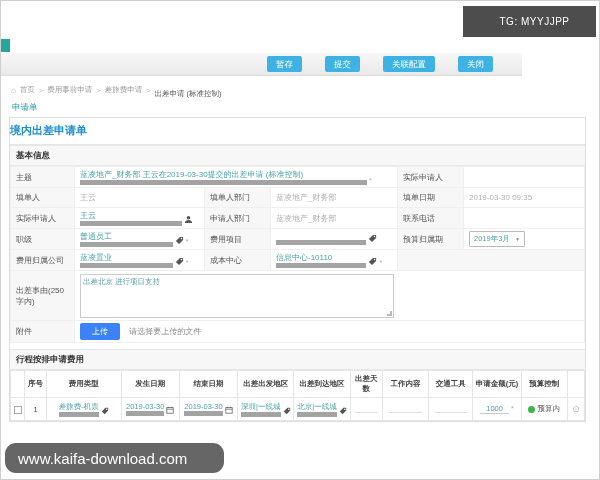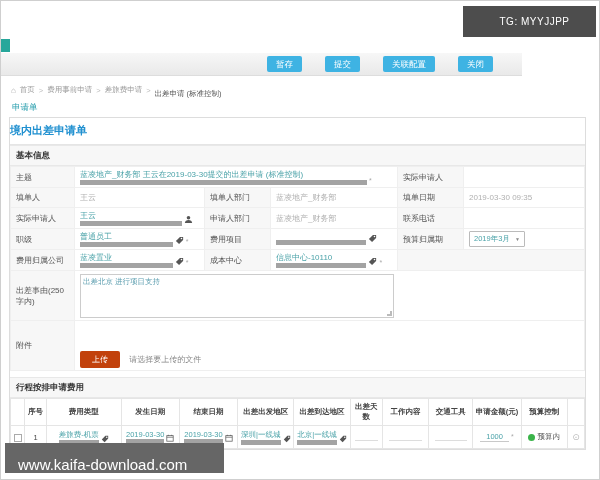--- a/index.html
+++ b/index.html
@@ -7,21 +7,21 @@
   body { font-family:"Liberation Sans","DejaVu Sans",sans-serif; }
   .page { position:relative; width:600px; height:480px; background:#fff;
           border:1px solid #cfcfcf; overflow:hidden; }
 
   
   .tg-box { position:absolute; top:5px; right:3px; width:133px; height:31px;
             background:#4d4d4d; color:#fff; font-size:10px;
             display:flex; align-items:center; justify-content:center; letter-spacing:.5px;padding-left:10px; }
   .site-box { position:absolute; left:4px; top:442px; width:219px; height:30px;
               background:#666; color:#fff; font-size:15px;
-              display:flex; align-items:flex-end; padding-left:13px; }
+              display:flex; align-items:center; padding-left:13px;border-radius:11px; }
 
   .teal-chip { position:absolute; left:0; top:38px; width:9px; height:13px; background:#27a79b; }
 
   
   .toolbar { position:absolute; left:0; top:52px; width:521px; height:23px;
              background:linear-gradient(#f7f7f7,#e9e9e9); border-bottom:1px solid #ddd;
              display:flex; justify-content:flex-end; align-items:center; gap:23px; padding-right:29px; }
   .tb-btn { background:#3eb3e3; color:#fff; font-size:8.5px; line-height:1;
             padding:4px 9px; border:none; border-radius:2px; cursor:pointer; }
 
@@ -59,22 +59,22 @@
 
   .dd { display:inline-flex; align-items:center; gap:5px; border:1px solid #bbb; border-radius:1px;
         background:#fff; color:#4aa2a8; font-size:7.5px; padding:2px 4px; cursor:pointer; }
   .dd .caret { font-size:5px; color:#888; }
 
   .textarea-box { width:63%; height:44px; border:1px solid #ccc; padding:2px 2px;
                   color:#5e9fb0; font-size:7.5px; background:#fff; position:relative; }
   .resize-h { position:absolute; right:1px; bottom:1px; width:5px; height:5px;
               border-right:2px solid #bbb; border-bottom:2px solid #bbb; }
 
-  .upload-btn { background:#c2410c; color:#fff; border:none; border-radius:2px;
-                font-size:8px; padding:3px 12px; cursor:pointer;margin-top:28px; }
+  .upload-btn { background:#3b82f6; color:#fff; border:none; border-radius:2px;
+                font-size:8px; padding:3px 12px; cursor:pointer; }
   .hint { color:#888; font-size:8px; margin-left:7px; }
 
   
   table.trip { width:100%; border-collapse:collapse; font-size:7.5px; table-layout:fixed;padding-left:44px; }
   table.trip td, table.trip th { border:1px solid #e5e5e5; text-align:center; vertical-align:middle;
                                  padding:2px 1px; color:#444; overflow:hidden; }
   table.trip th { font-weight:bold; height:27px; line-height:1.3; background:#fff; }
   table.trip td { height:23px; }
   .cbx { display:inline-block; width:8px; height:8px; border:1px solid #aaa; background:#fff;
          vertical-align:middle; cursor:pointer; }

